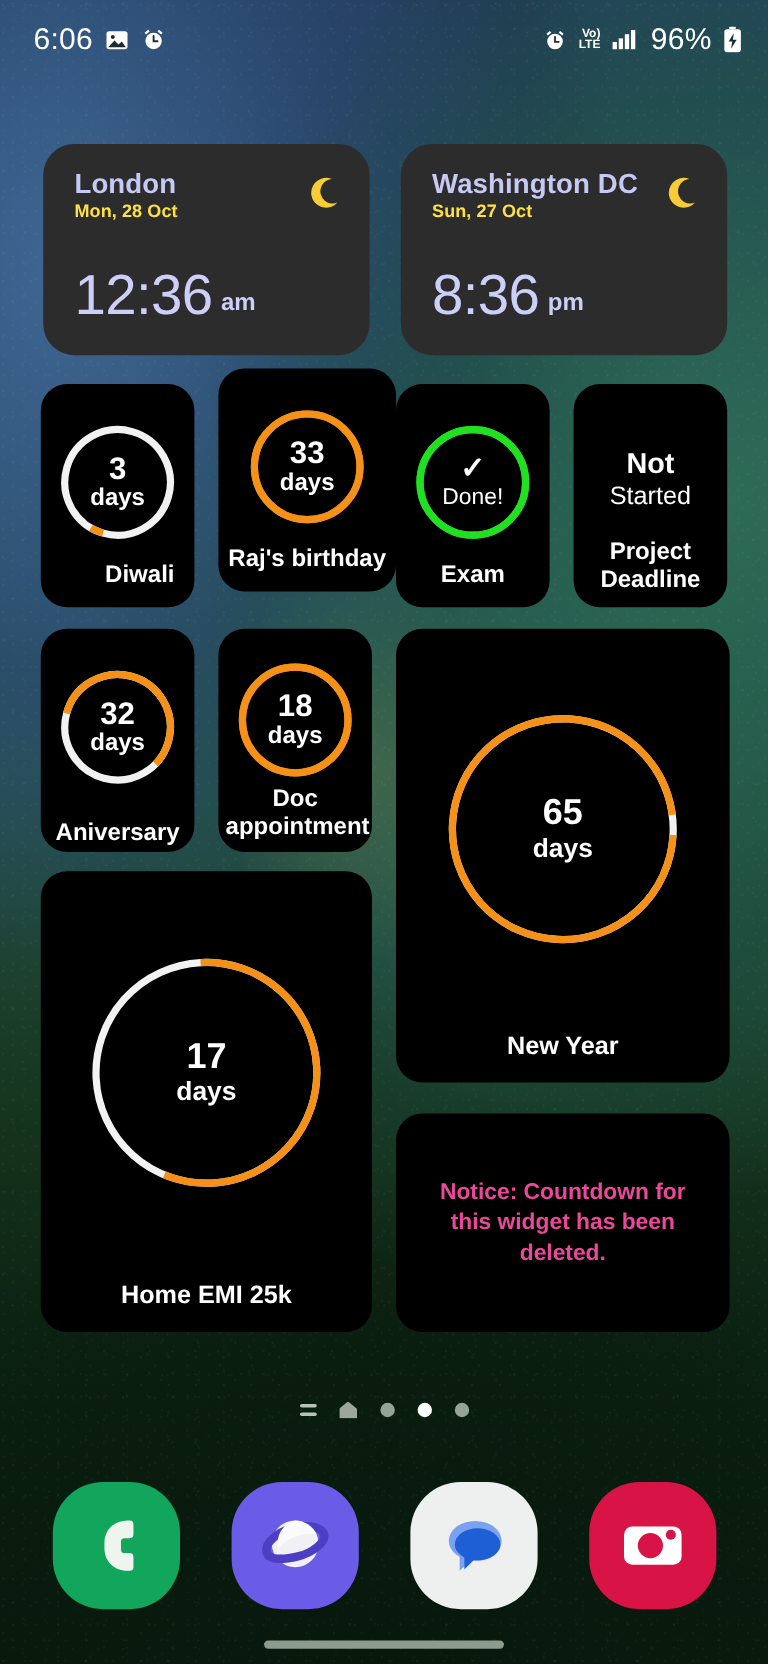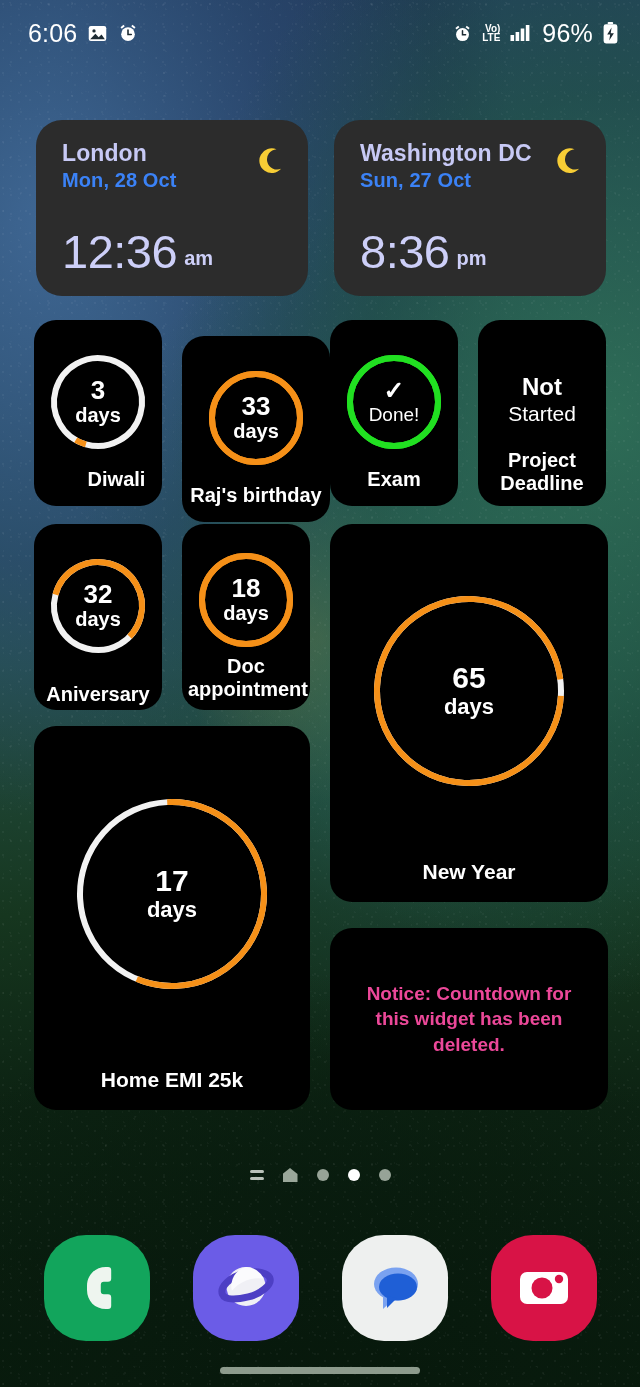--- a/index.html
+++ b/index.html
@@ -76,21 +76,21 @@
   .clock-card {
     background: #2c2c2c;
     border-radius: 26px;
     padding: 20px 22px 16px 26px;
   }
   .clock-city {
     color: #c7c9f5; font-size: 23px; font-weight: 700; letter-spacing: .1px;
     line-height: 1.18;
   }
   .clock-date {
-    color: #3b82f6; font-size: 20px; font-weight: 700; letter-spacing: .1px;
+    color: #fde047; font-size: 15px; font-weight: 700; letter-spacing: .1px;
     line-height: 1.3;
   }
   .clock-time-row { display: flex; align-items: flex-end; margin-top: 10px; }
   .clock-time { color: #cdcff8; font-size: 47px; font-weight: 400; line-height: 1; letter-spacing: -.5px; }
   .clock-ampm { color: #cdcff8; font-size: 20px; font-weight: 700; margin-left: 7px; margin-bottom: 5px; margin-top: 44px; }
   .moon {
     position: absolute; top: 26px; right: 24px;
     width: 30px; height: 30px;
   }
 
@@ -260,21 +260,21 @@
         </svg>
         <div class="ring-label">
           <span class="ring-num" style="font-size:26px;">3</span>
           <span class="ring-unit" style="font-size:20px;">days</span>
         </div>
       </div>
       <div class="cd-title" style="bottom:16px; font-size:20px;padding-left:43px;">Diwali</div>
     </div>
   </div>
 
-  <div class="card" style="left:182px; top:336px; width:148px; height:186px;">
+  <div class="card" style="left:182px; top:307px; width:148px; height:186px;">
     <div class="cd-inner">
       <div class="ring-wrap" style="margin-top:-22px;">
         <svg width="104" height="104" viewBox="0 0 104 104" style="transform: rotate(-90deg);">
           <circle class="track" cx="52" cy="52" r="44" fill="none" stroke-width="6" stroke="#f59018"></circle>
           <circle class="prog" cx="52" cy="52" r="44" fill="none" stroke-width="6" stroke-linecap="butt" stroke="#f59018" stroke-dasharray="276.46015351590177 0"></circle>
         </svg>
         <div class="ring-label">
           <span class="ring-num" style="font-size:26px;">33</span>
           <span class="ring-unit" style="font-size:20px;">days</span>
         </div>

